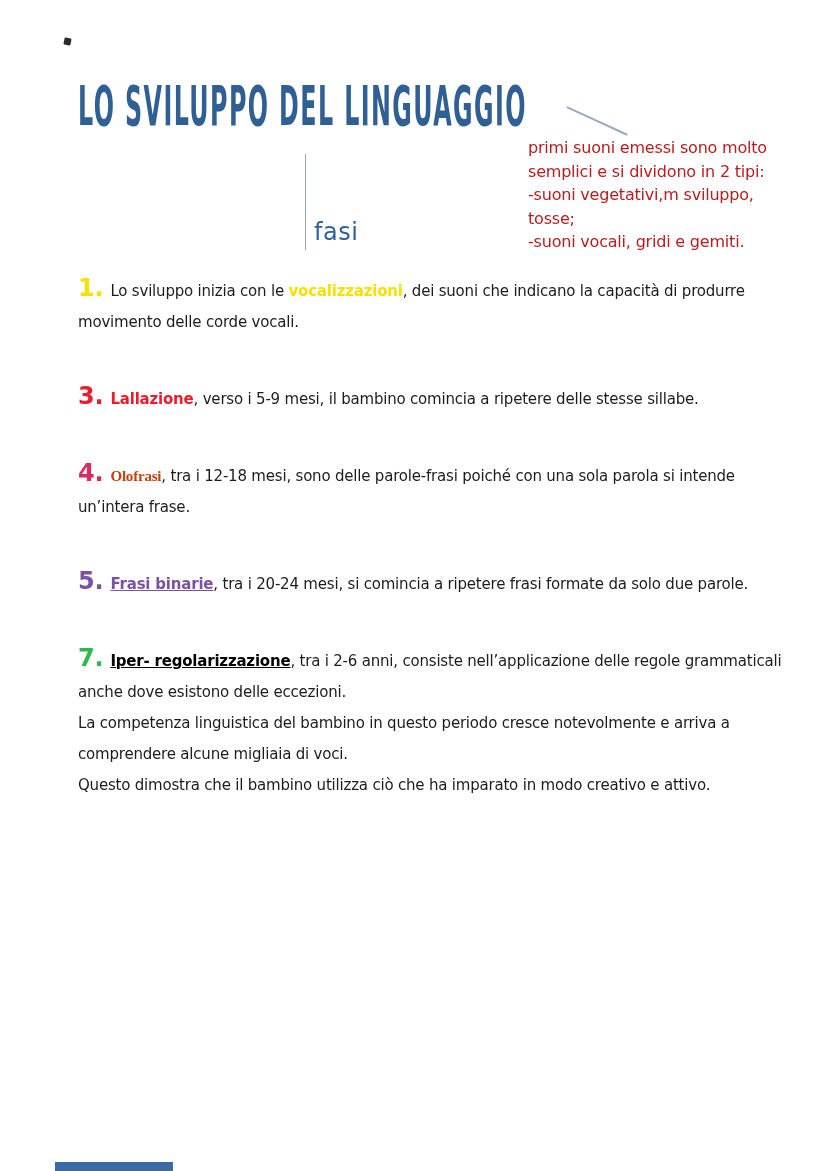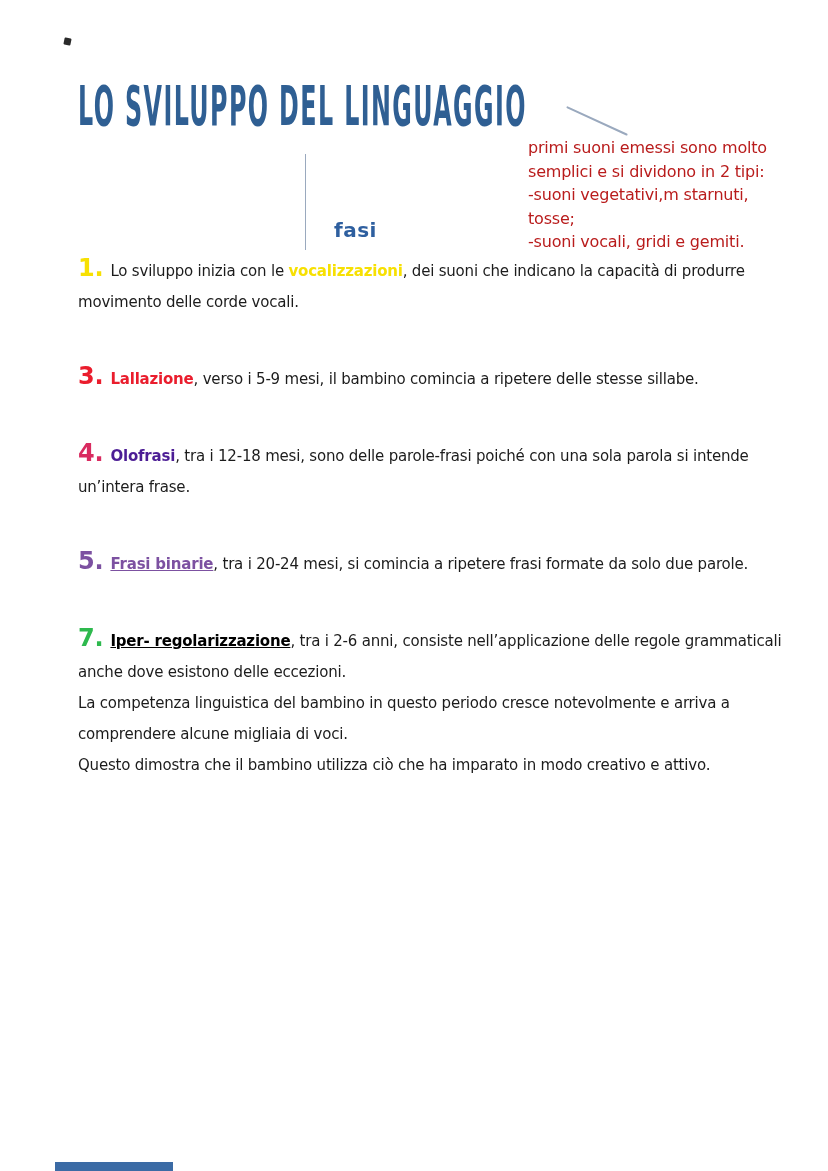--- a/index.html
+++ b/index.html
@@ -39,25 +39,25 @@
     color: #b91c1c; white-space: nowrap;
   }
 
   .vline {
     position: absolute; left: 305px; top: 154px;
     width: 1.3px; height: 96px;
   }
 
   .fasi {
     position: absolute; left: 314px; top: 218px;
-    font-size: 20px; font-weight: 700; letter-spacing: 0.5px; margin-left: 20px;
+    font-size: 24px; font-weight: 400; letter-spacing: 0.5px;
   }
 
   .items {
-    position: absolute; left: 78px; top: 256px; width: 712px;
+    position: absolute; left: 78px; top: 276px; width: 712px;
   }
   .item {
     font-size: 15px; line-height: 31px; letter-spacing: -0.2px;
     margin-bottom: 46px; color: #1c1c1c;
   }
   .item .num {
     font-size: 24px; font-weight: 700; line-height: 1;
     margin-right: 7px; vertical-align: baseline;
   }
   .item .kw { font-weight: 700; }
@@ -74,42 +74,42 @@
 
   <div class="ink-mark"></div>
 
   <h1 class="title" style="margin: 0px; color: rgb(47, 95, 147);">LO SVILUPPO DEL LINGUAGGIO</h1>
 
   <div class="connector" style="background-color: rgb(154, 169, 190);"></div>
 
   <div class="intro-note">
     <div>primi suoni emessi sono molto</div>
     <div>semplici e si dividono in 2 tipi:</div>
-    <div>-suoni vegetativi,m starnuti,</div>
+    <div>-suoni vegetativi,m sviluppo,</div>
     <div>tosse;</div>
     <div>-suoni vocali, gridi e gemiti.</div>
   </div>
 
   <div class="vline" style="background-color: rgb(154, 169, 190);"></div>
 
   <div class="fasi" style="color: rgb(46, 95, 159);">fasi</div>
 
   <div class="items">
 
     <div class="item">
       <span class="num" style="color: rgb(247, 224, 2);">1.</span><span>Lo sviluppo inizia con le </span><span class="kw" style="color: rgb(247, 224, 2);">vocalizzazioni</span><span>, dei suoni che indicano la capacità di produrre movimento delle corde vocali.</span>
     </div>
 
 
     <div class="item">
       <span class="num" style="color: rgb(234, 29, 45);">3.</span><span class="kw" style="color: rgb(234, 29, 45);">Lallazione</span><span>, verso i 5-9 mesi, il bambino comincia a ripetere delle stesse sillabe.</span>
     </div>
 
     <div class="item">
-      <span class="num" style="color: rgb(217, 43, 96);">4.</span><span class="kw" style="color: #4c1d95;">Olofrasi</span><span>, tra i 12-18 mesi, sono delle parole-frasi poiché con una sola parola si intende un’intera frase.</span>
+      <span class="num" style="color: rgb(217, 43, 96);">4.</span><span class="kw" style="color: #c2410c; font-family: Liberation Serif, serif;">Olofrasi</span><span>, tra i 12-18 mesi, sono delle parole-frasi poiché con una sola parola si intende un’intera frase.</span>
     </div>
 
     <div class="item">
       <span class="num" style="color: rgb(124, 81, 161);">5.</span><span class="kw" style="color: rgb(124, 81, 161); text-decoration: underline;">Frasi binarie</span><span>, tra i 20-24 mesi, si comincia a ripetere frasi formate da solo due parole.</span>
     </div>
 
 
     <div class="item">
       <span class="num" style="color: rgb(46, 185, 78);">7.</span><span class="kw" style="color: #000000; text-decoration: underline;">Iper- regolarizzazione</span><span>, tra i 2-6 anni, consiste nell’applicazione delle regole grammaticali anche dove esistono delle eccezioni.</span>
       <div>La competenza linguistica del bambino in questo periodo cresce notevolmente e arriva a comprendere alcune migliaia di voci.</div>

